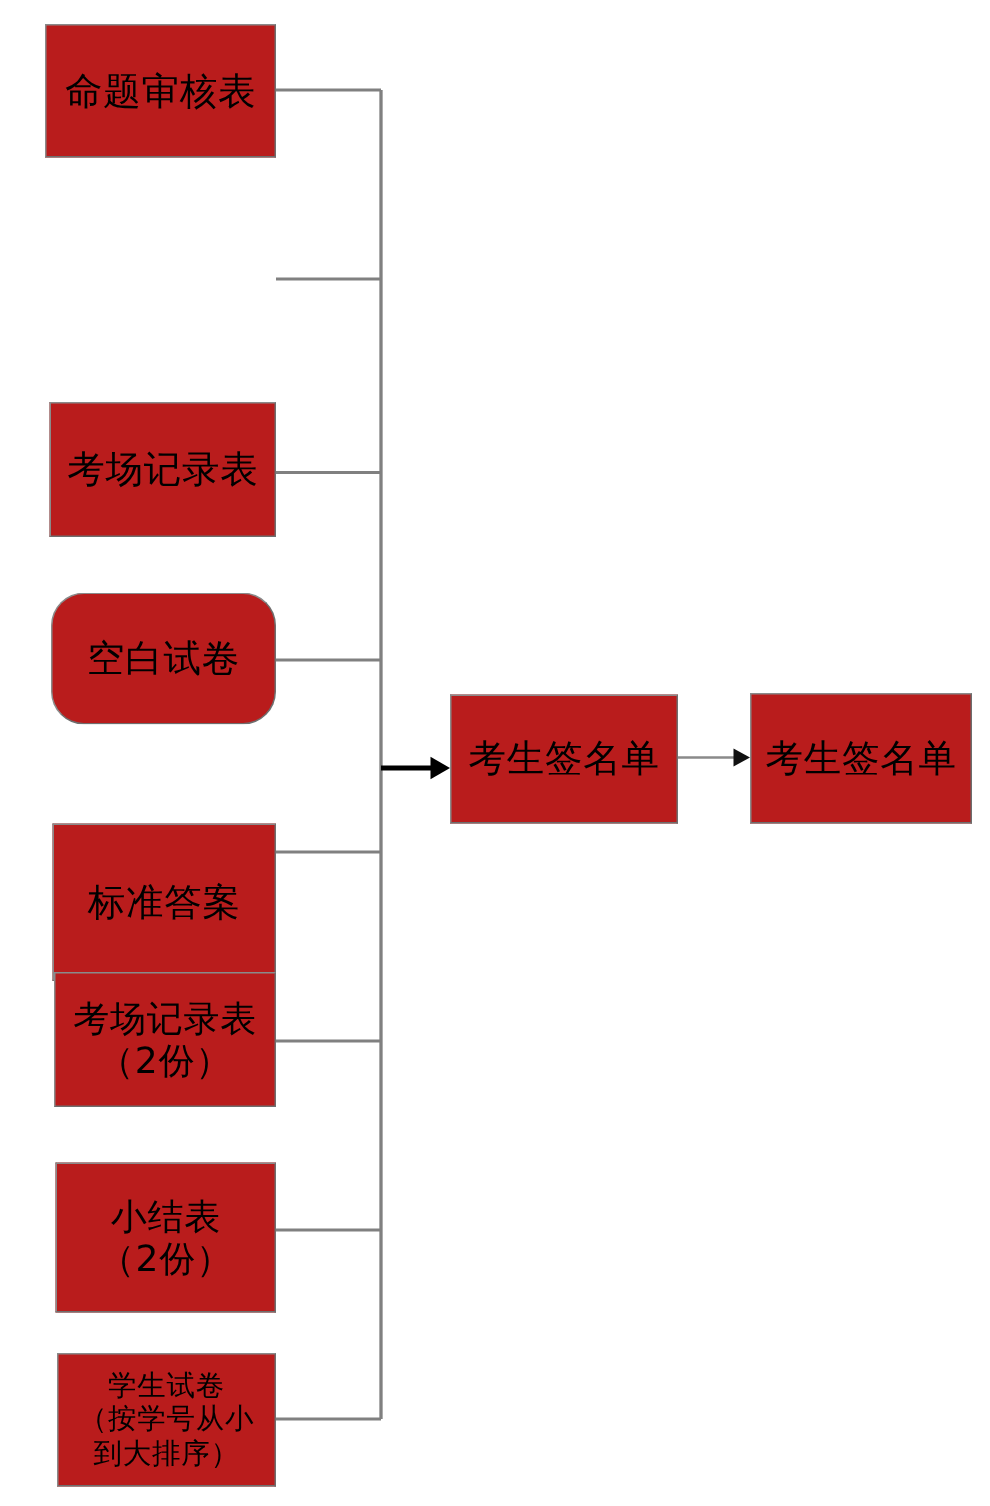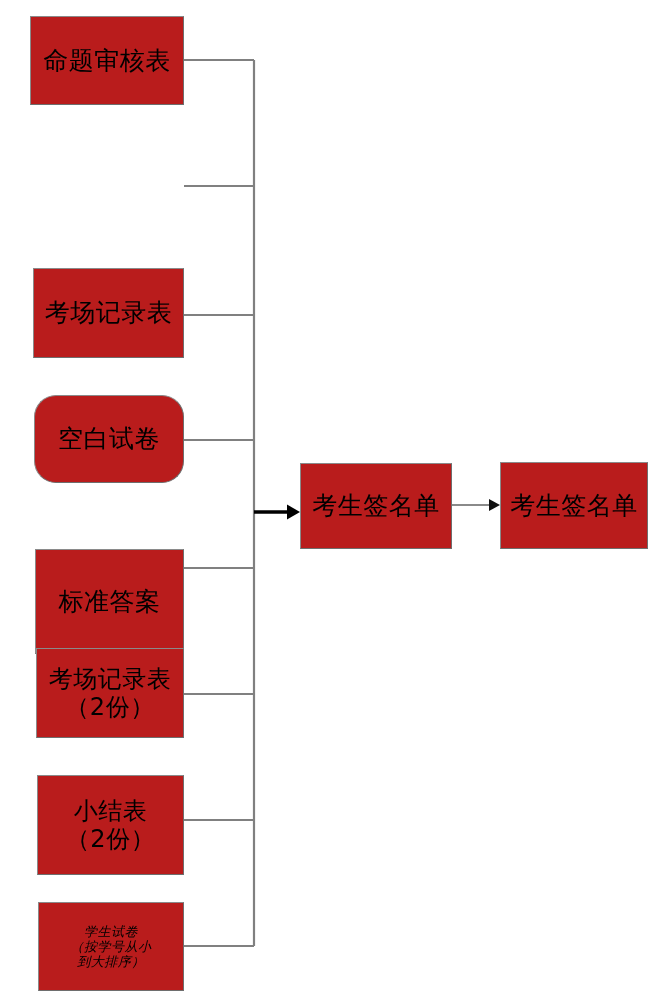--- a/index.html
+++ b/index.html
@@ -35,21 +35,21 @@
     justify-content: center;
     text-align: center;
     color: #000000;
     line-height: 1.18;
     white-space: pre-line;
     letter-spacing: 0.5px;
     z-index: 3;
   }
   .n-big { font-size: 25px; }
   .n-mid { font-size: 24px; }
-  .n-small { font-size: 13px; font-style: italic; }
+  .n-small { font-size: 19px; }
   svg.wires {
     position: absolute;
     left: 0;
     top: 0;
     width: 660px;
     height: 1004px;
     z-index: 1;
     pointer-events: none;
   }
 </style>

